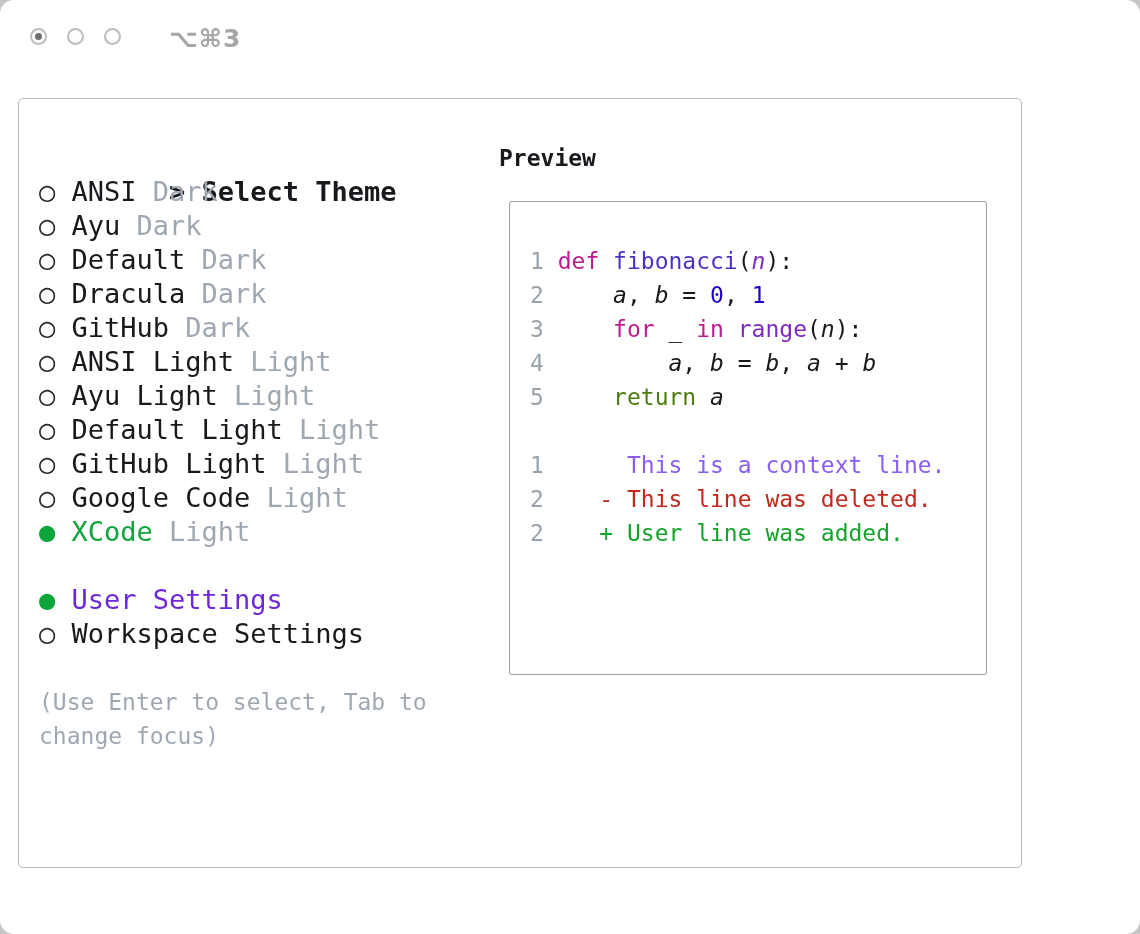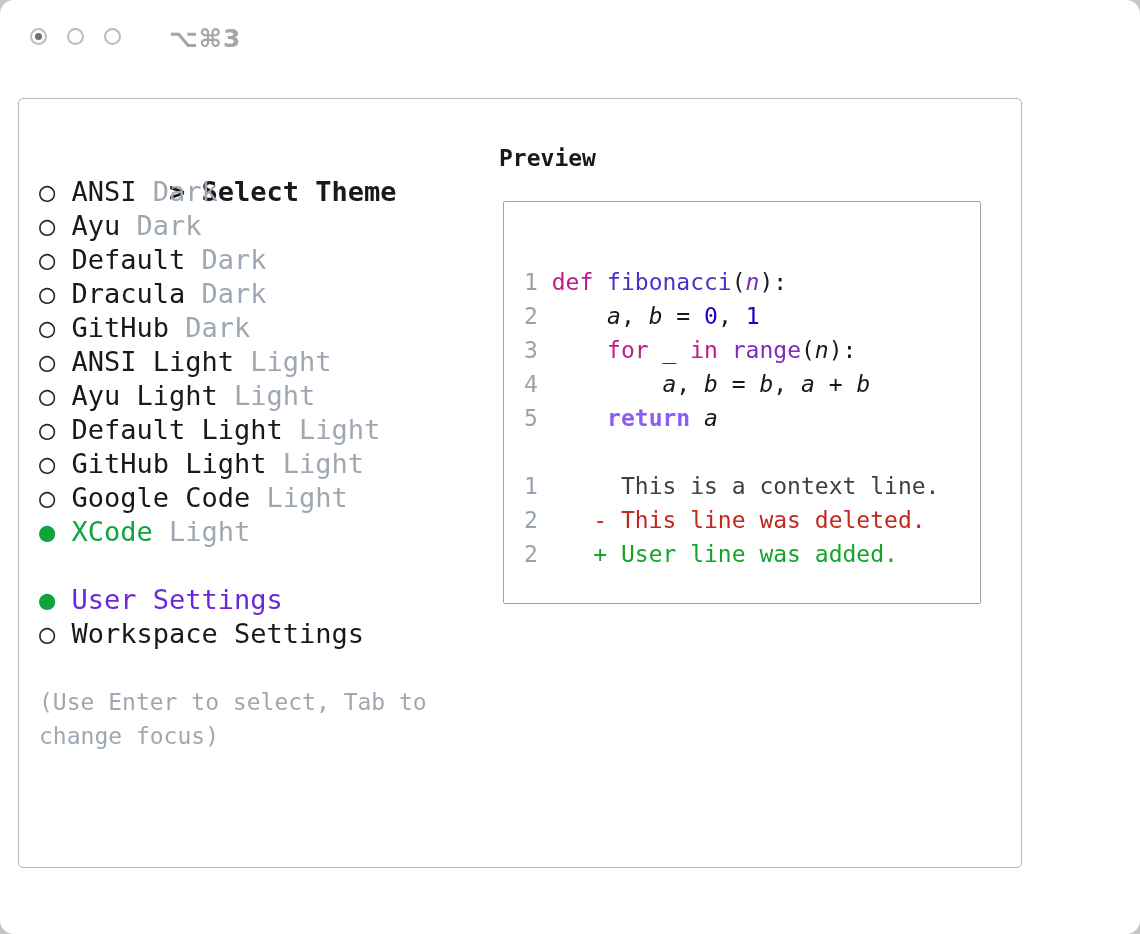--- a/index.html
+++ b/index.html
@@ -68,25 +68,25 @@
     color:var(--muted,#9fa8b2);
   }
   .right-col { flex:1; }
   .preview-title {
     height:34px; line-height:34px;
     font-size:23px; font-weight:bold;
     color:var(--plain,#17191d);
   }
   .preview-box {
     margin-top:26px;
-    margin-left:4px;
-    width:478px; height:403px;
+    margin-left:10px;
+    width:478px; height:474px;
     border:1px solid var(--preview_border,#9ba3ab);
     border-radius:2px;
-    padding:63px 0 0 20px;
+    padding:42px 0 0 20px;
     overflow:hidden;
   }
   #code { font:inherit; margin:0; }
   .codeline {
     height:34px; line-height:34px;
     font-size:23px;
     white-space:pre;
     color:var(--plain,#17191d);
   }
 </style>
@@ -130,22 +130,22 @@
     </div>
 
     <div class="right-col">
       <div class="preview-title">Preview</div>
       <div class="preview-box">
         <div id="code">
             <div class="codeline"><span class="ln" style="color: rgb(152, 163, 174);">1 </span><span style="color: rgb(188, 26, 141);">def </span><span style="color: rgb(70, 51, 200);">fibonacci</span><span style="color: rgb(23, 25, 29);">(</span><span style="color: rgb(125, 43, 191); font-style: italic;">n</span><span style="color: rgb(23, 25, 29);">):</span></div>
             <div class="codeline"><span class="ln" style="color: rgb(152, 163, 174);">2 </span><span style="color: rgb(23, 25, 29);">    </span><span style="color: rgb(23, 25, 29); font-style: italic;">a</span><span style="color: rgb(23, 25, 29);">, </span><span style="color: rgb(23, 25, 29); font-style: italic;">b</span><span style="color: rgb(23, 25, 29);"> = </span><span style="color: rgb(28, 1, 206);">0</span><span style="color: rgb(23, 25, 29);">, </span><span style="color: rgb(28, 1, 206);">1</span></div>
             <div class="codeline"><span class="ln" style="color: rgb(152, 163, 174);">3 </span><span style="color: rgb(23, 25, 29);">    </span><span style="color: rgb(188, 26, 141);">for</span><span style="color: rgb(23, 25, 29);"> _ </span><span style="color: rgb(188, 26, 141);">in</span><span style="color: rgb(23, 25, 29);"> </span><span style="color: rgb(125, 43, 191);">range</span><span style="color: rgb(23, 25, 29);">(</span><span style="color: rgb(23, 25, 29); font-style: italic;">n</span><span style="color: rgb(23, 25, 29);">):</span></div>
             <div class="codeline"><span class="ln" style="color: rgb(152, 163, 174);">4 </span><span style="color: rgb(23, 25, 29);">        </span><span style="color: rgb(23, 25, 29); font-style: italic;">a</span><span style="color: rgb(23, 25, 29);">, </span><span style="color: rgb(23, 25, 29); font-style: italic;">b</span><span style="color: rgb(23, 25, 29);"> = </span><span style="color: rgb(23, 25, 29); font-style: italic;">b</span><span style="color: rgb(23, 25, 29);">, </span><span style="color: rgb(23, 25, 29); font-style: italic;">a</span><span style="color: rgb(23, 25, 29);"> + </span><span style="color: rgb(23, 25, 29); font-style: italic;">b</span></div>
-            <div class="codeline"><span class="ln" style="color: rgb(152, 163, 174);">5 </span><span style="color: rgb(23, 25, 29);">    </span><span style="color: #8b5cf6; font-weight: bold;">return </span><span style="color: rgb(23, 25, 29); font-style: italic;">a</span></div>
+            <div class="codeline"><span class="ln" style="color: rgb(152, 163, 174);">5 </span><span style="color: rgb(23, 25, 29);">    </span><span style="color: #4d7c0f;">return </span><span style="color: rgb(23, 25, 29); font-style: italic;">a</span></div>
             <div class="codeline"> </div>
-            <div class="codeline"><span class="ln" style="color: rgb(152, 163, 174);">1    </span><span style="color: #404040;">  This is a context line.</span></div>
+            <div class="codeline"><span class="ln" style="color: rgb(152, 163, 174);">1    </span><span style="color: #8b5cf6;">  This is a context line.</span></div>
             <div class="codeline"><span class="ln" style="color: rgb(152, 163, 174);">2    </span><span style="color: rgb(194, 41, 29);">- This line was deleted.</span></div>
             <div class="codeline"><span class="ln" style="color: rgb(152, 163, 174);">2    </span><span style="color: rgb(21, 164, 43);">+ User line was added.</span></div>
           </div>
       </div>
     </div>
   </div>
 </div>
 
 </body></html>

